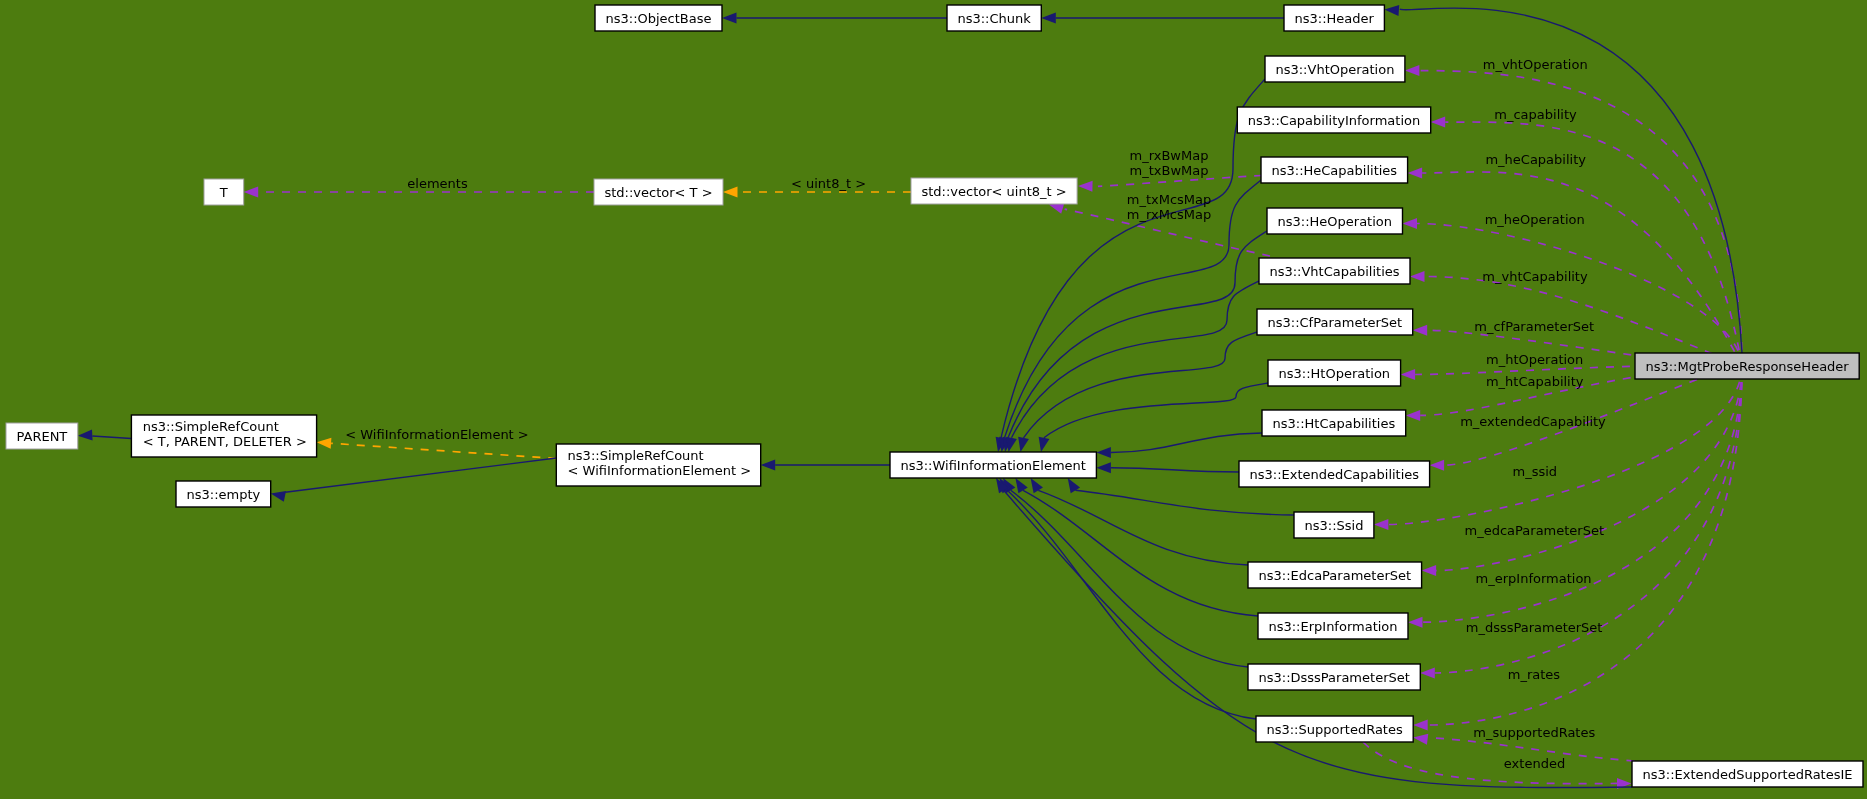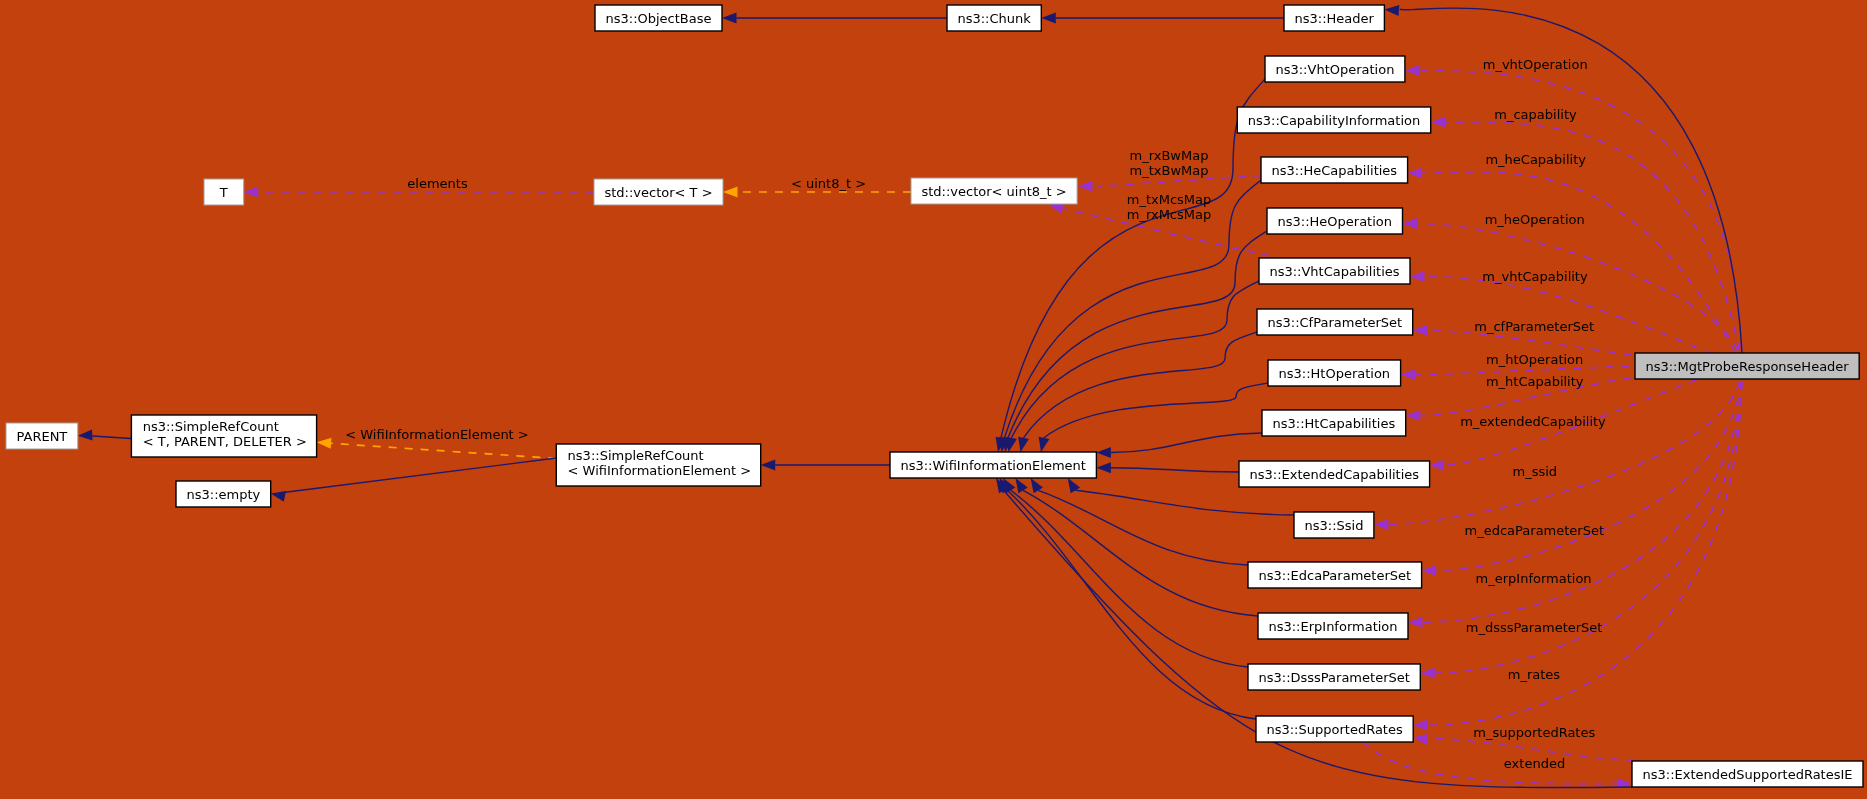--- a/index.html
+++ b/index.html
@@ -1,17 +1,17 @@
 <!DOCTYPE html>
 <html><head>
 <meta charset="utf-8">
 <style>
   html,body{margin:0;padding:0;background:#fff;-webkit-font-smoothing:antialiased;}
   body{font-family:"DejaVu Sans",sans-serif;}
-  #canvas{position:relative;width:1867px;height:799px;background:#c2410c;overflow:hidden;}
+  #canvas{position:relative;width:1867px;height:799px;background:#4d7c0f;overflow:hidden;}
   svg{display:block;}
   .nlabel{font-family:"DejaVu Sans",sans-serif;font-size:13px;fill:#000;}
   .elabel{font-family:"DejaVu Sans",sans-serif;font-size:13px;fill:#000;}
 </style>
 </head>
 <body>
 
 <div id="canvas">
   <svg id="svgroot" width="1867" height="799" viewBox="0 0 1867 799" xmlns="http://www.w3.org/2000/svg">
     <g id="edges">

